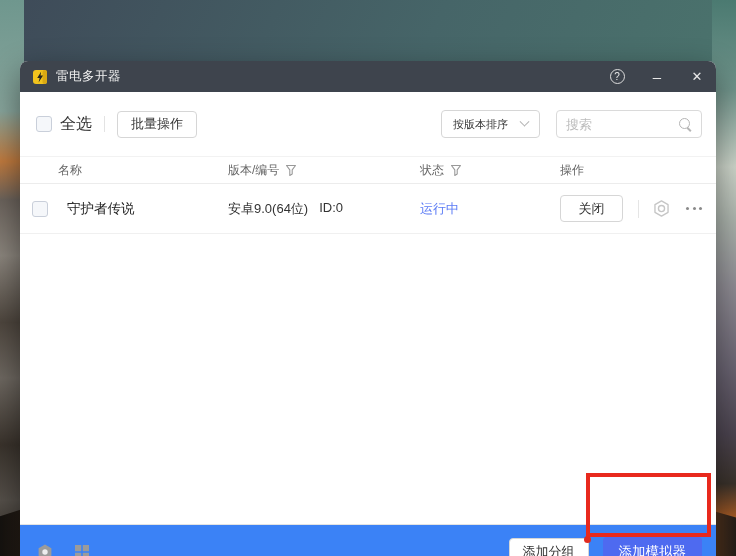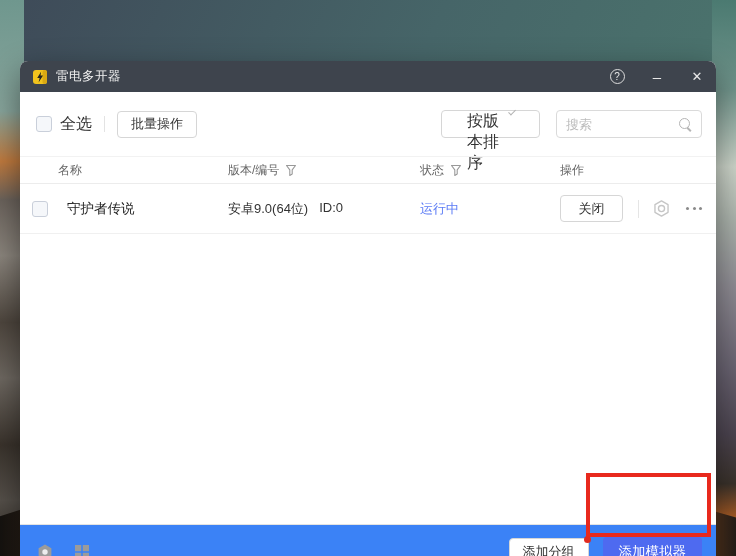--- a/index.html
+++ b/index.html
@@ -46,21 +46,21 @@
   .checkbox { width:16px; height:16px; border:1px solid #c9cfda; border-radius:3px;
     background:#f5f7fa; flex:0 0 auto; }
   .selectall-label { font-size:16px; color:#333; margin-left:8px; }
   .v-divider { width:1px; height:16px; background:#e3e3e3; margin:0 12px; }
   .btn { border:1px solid #d6d6d6; background:#fff; border-radius:4px; color:#333;
     font-size:13px; display:flex; align-items:center; justify-content:center; cursor:pointer;
     font-family:inherit; }
   .batch-btn { height:27px; padding:0 13px; }
   .toolbar-right { margin-left:auto; display:flex; align-items:center; gap:16px; }
   .dropdown { width:99px; height:28px; border:1px solid #d6d6d6; border-radius:4px;
-    display:flex; align-items:flex-start; padding:0 25px; font-size:16px; color:#333; }
+    display:flex; align-items:center; padding:0 11px; font-size:11px; color:#333; }
   .chevron { margin-left:auto; width:7px; height:7px; border-right:1.4px solid #b3b3b3;
     border-bottom:1.4px solid #b3b3b3; transform:rotate(45deg) translate(-2px,-2px); }
   .searchbox { width:146px; height:28px; border:1px solid #dadada; border-radius:4px;
     display:flex; align-items:center; padding:0 9px; }
   .searchbox input { border:none; outline:none; flex:1; min-width:0; font-size:13px;
     font-family:inherit; color:#333; background:transparent; }
   .searchbox input::placeholder { color:#bbb; }
   .mag-icon { width:13px; height:13px; position:relative; flex:0 0 auto; }
   .mag-icon::before { content:""; position:absolute; left:0; top:0; width:9px; height:9px;
     border:1.4px solid #b5b5b5; border-radius:50%; }

